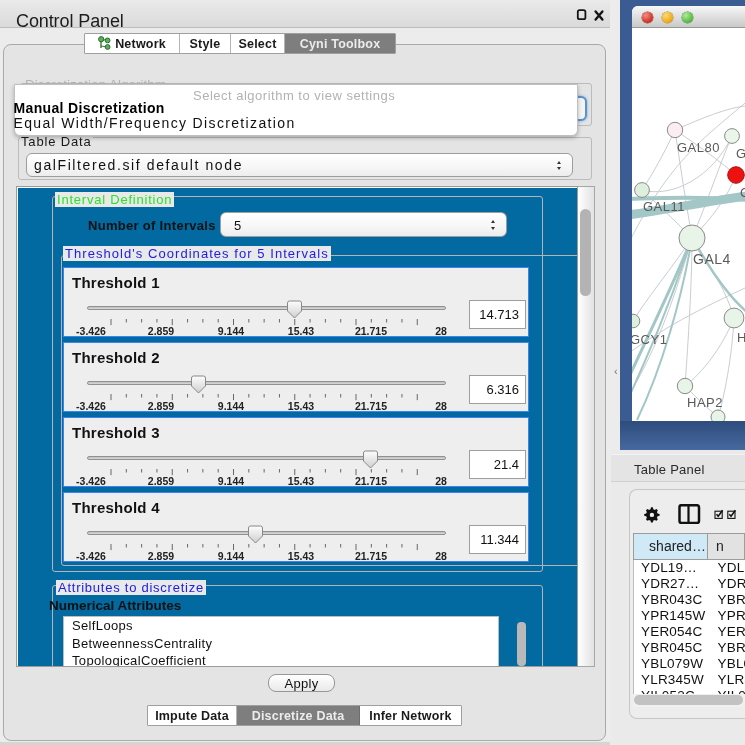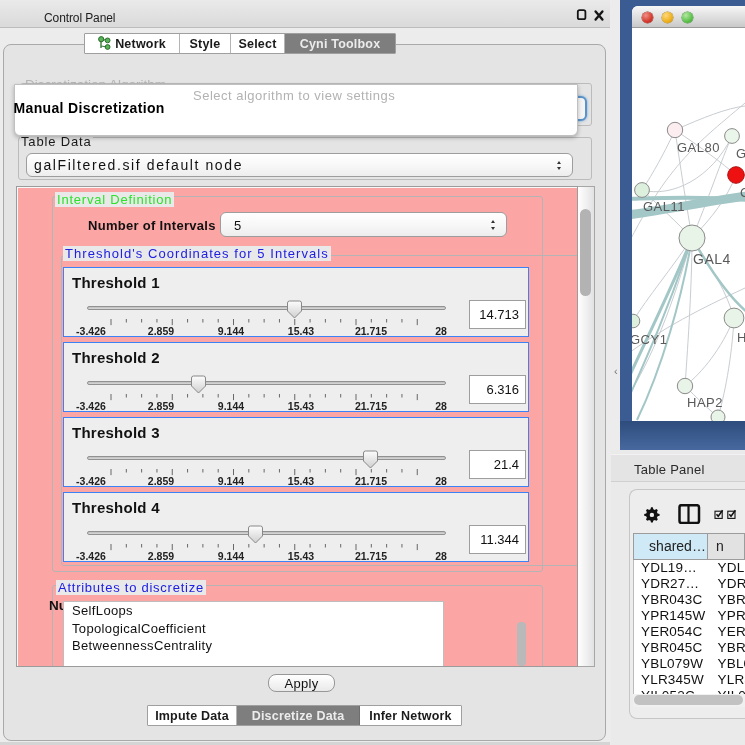--- a/index.html
+++ b/index.html
@@ -5,21 +5,21 @@
 * { margin:0; padding:0; box-sizing:border-box; }
 html,body { width:745px; height:745px; overflow:hidden; background:#ececec;
   font-family:"Liberation Sans", sans-serif; }
 .abs { position:absolute; }
 #stage { position:relative; width:745px; height:745px; }
 
 
 #cp { left:0; top:0; width:610px; height:745px; }
 #cp-title { left:0; top:0; width:610px; height:28px;
   background:linear-gradient(#eaeaea,#dadada); border-bottom:1px solid #bdbdbd; }
-#cp-title .txt { position:absolute; left:16px; top:11px; font-size:12px; letter-spacing:-0.1px; color:#1c1c1c;margin-left:28px; }
+#cp-title .txt { position:absolute; left:16px; top:11px; font-size:18px; letter-spacing:-0.1px; color:#1c1c1c; }
 #cp-icons { left:576px; top:8px; }
 #tabpanel { left:3px; top:44px; width:603px; height:697px; background:#e4e4e4;
   border:1px solid #a9a9a9; border-radius:8px; }
 
 
 .seg { position:absolute; display:flex; font-size:12.5px; letter-spacing:0.2px; font-weight:bold; color:#1a1a1a;
   border:1px solid #9f9f9f; border-radius:1px; background:#fff; overflow:hidden; }
 .seg .it { height:100%; display:flex; align-items:center; justify-content:center; white-space:nowrap;
   border-right:1px solid #b4b4b4; }
 .seg .it:last-child { border-right:none; }
@@ -36,21 +36,21 @@
   border:1px solid #9d9d9d; border-radius:6px; font-size:13px; color:#111; }
 .combo .lbl { position:absolute; left:13px; top:50%; transform:translateY(-50%); }
 .updown { position:absolute; right:8px; top:50%; transform:translateY(-50%); width:8px; }
 .updown:before { content:""; position:absolute; left:1px; top:-6.5px; border:2.6px solid transparent;
   border-bottom:3.8px solid #333; }
 .updown:after { content:""; position:absolute; left:1px; top:2.2px; border:2.6px solid transparent;
   border-top:3.8px solid #333; }
 
 
 #content { left:16px; top:186px; width:562px; height:481px;
-  border:1px solid #9b9b9b; background:#fca5a5; box-shadow:inset 1px 1px 0 #f8f8f8; overflow:hidden; }
+  border:1px solid #9b9b9b; background:#0369a1; box-shadow:inset 1px 1px 0 #f8f8f8; overflow:hidden; }
 #vsb { left:578px; top:186px; width:17px; height:481px; border:1px solid #a6a6a6; border-left:none;
   background:linear-gradient(90deg,#ffffff,#e2e2e2); }
 #vsb .thumb { position:absolute; left:2px; top:22px; width:11px; height:87px;
   background:#b3b3b3; border-radius:6px; }
 
 
 .tbox { position:absolute; left:1px; width:466px; height:70px;
   background:#eeeeee; border:1px solid #3b82f6; }
 .tbox .name { position:absolute; left:8px; top:6px; font-size:15px; letter-spacing:0.25px; font-weight:bold; color:#111; }
 .track { position:absolute; left:23px; top:38px; height:4px; width:359px;
@@ -147,20 +147,21 @@
       <span class="ttl" style="color:#1a1a1a; background:#e4e4e4; left:1px; top:-4px; padding:0 1px; letter-spacing:0.85px;">Table Data</span>
     </div>
     <div class="combo" style="left:26px; top:153px; width:547px; height:24px;">
       <span class="lbl" style="left:7px; font-size:14px; letter-spacing:1.6px;">galFiltered.sif default node</span>
         <span class="updown"></span>
     </div>
 
     <div id="popup" class="abs">
       <span class="ph">Select algorithm to view settings</span>
       <span class="it1">Manual Discretization</span>
+      <span class="it2">Equal Width/Frequency Discretization</span>
     </div>
 
     <div id="content" class="abs">
 
       <div class="grp" style="left:35px; top:9px; width:491px; height:376px; border-color:#b4b4b4;">
         <span class="ttl" style="color:#2ae32a; background:#e9e9e9; left:2px; top:-5.5px; letter-spacing:0.78px;">Interval Definition</span>
         <div class="abs" style="left:35px; top:21px; font-size:13px; letter-spacing:0.3px; font-weight:bold; color:#111;">Number of Intervals</div>
         <div class="combo" style="left:167px; top:15px; width:287px; height:25px;">
           <span class="lbl">5</span>
             <span class="updown"></span>
@@ -346,24 +347,24 @@
                 <span style="left:307px; transform:translateX(-50%);">21.715</span>
                 <span style="left:377px; transform:translateX(-50%);">28</span>
               </div>
               <div class="vbox">11.344</div>
             </div>
         </div>
       </div>
       <div class="grp" style="left:35px; top:398px; width:491px; height:120px; border-color:#b4b4b4;">
         <span class="ttl" style="color:#2020e4; background:#e9e9e9; left:3px; top:-6px; letter-spacing:0.75px;">Attributes to discretize</span>
         <div class="abs" style="left:-4px; top:12px; font-size:13.5px; font-weight:bold; color:#111;">Numerical Attributes</div>
-        <div id="attrlist" style="left:10px; top:15px; width:381px; height:70px;">
+        <div id="attrlist" style="left:10px; top:30px; width:436px; height:70px;">
           <div>SelfLoops</div>
+          <div>BetweennessCentrality</div>
           <div>TopologicalCoefficient</div>
-          <div>BetweennessCentrality</div>
         </div>
         <div class="abs" style="left:464px; top:36px; width:9px; height:44px; background:#b9b9b9; border-radius:4px;"></div>
       </div>
     </div>
     <div id="vsb" class="abs">
         <div class="thumb"></div>
       </div>
 
     <div id="apply" class="abs">Apply</div>
     <div id="bottabs" class="seg">

